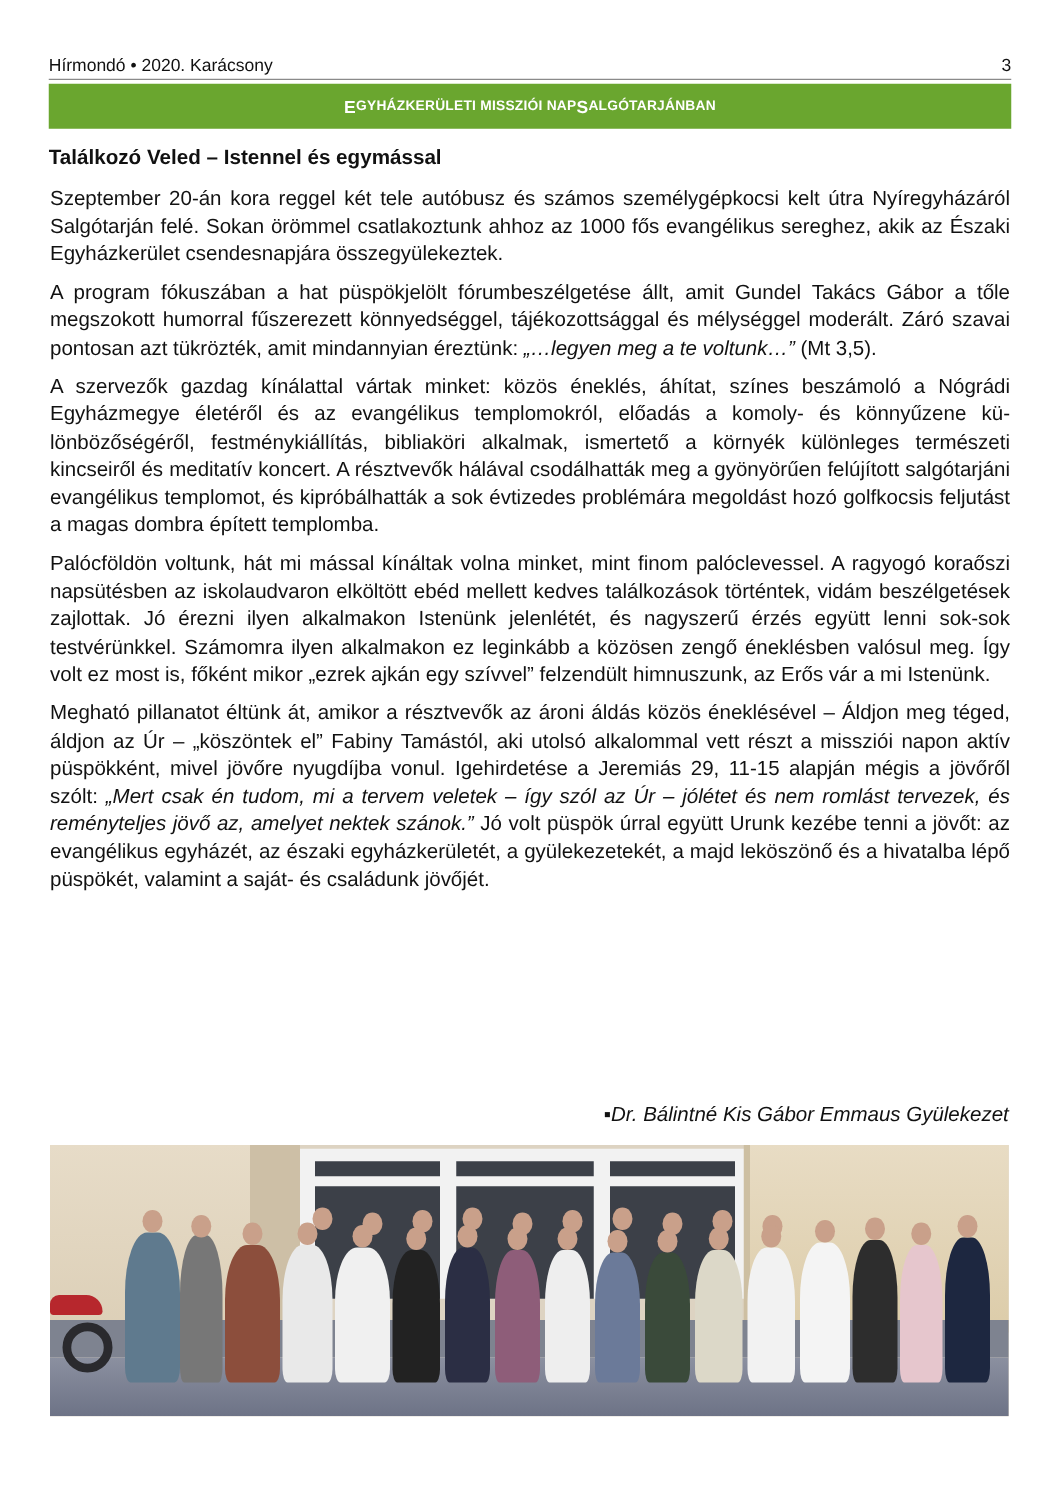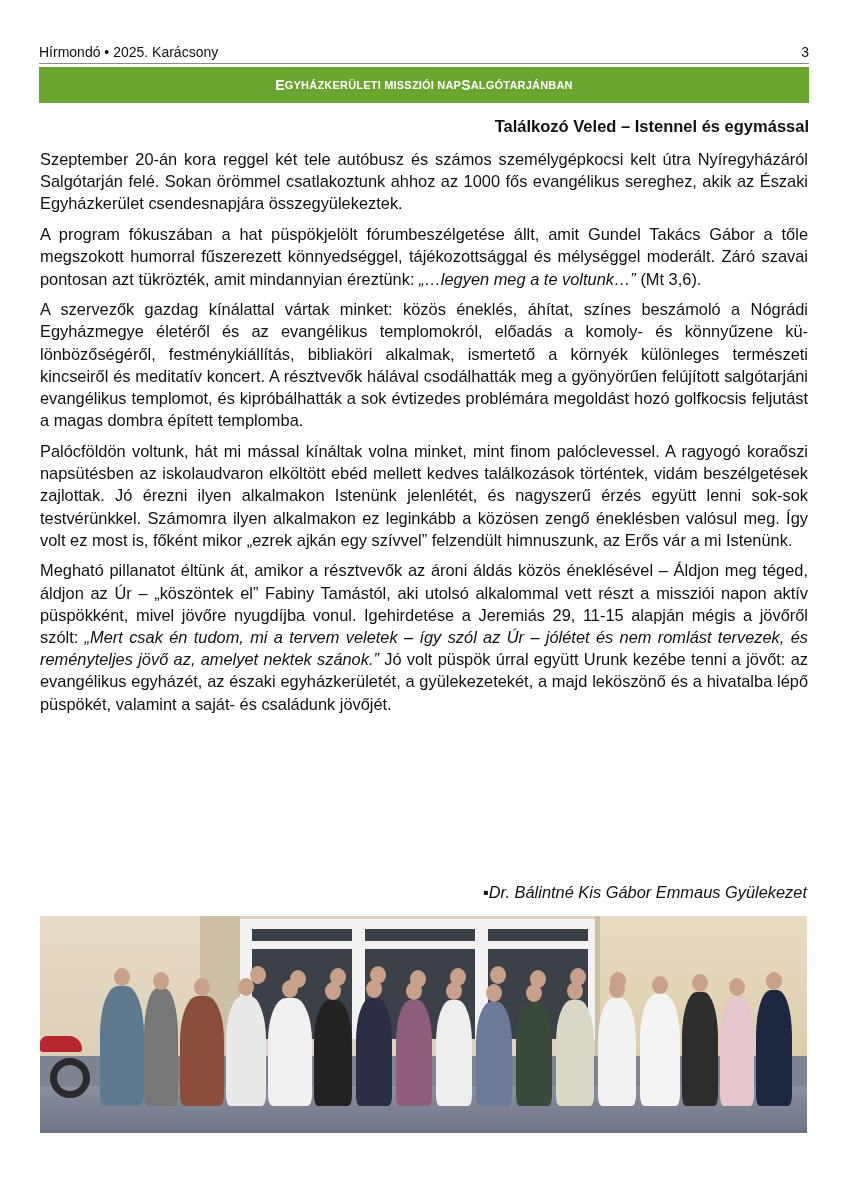--- a/index.html
+++ b/index.html
@@ -18,21 +18,21 @@
   .section-banner {
     position: absolute; left: 39px; top: 67px; width: 770px; height: 36px;
     background: #6aa62f;
     display: flex; align-items: center; justify-content: center;
     color: #ffffff; font-weight: bold; font-size: 13.5px; letter-spacing: 0.2px;
   }
   .section-banner .sc-big { font-size: 14px; }
   .section-banner .sc-small { font-size: 11px; }
   .article-title {
     position: absolute; left: 39px; top: 115px; width: 770px;
-    text-align: right; font-weight: bold; font-size: 16.5px; line-height: 22px;
+    text-align: left; font-weight: bold; font-size: 16.5px; line-height: 22px;
   }
   .article-body {
     position: absolute; left: 40px; top: 148px; width: 768px;
     font-size: 16.4px; line-height: 22.2px; text-align: justify;
     hyphens: manual;
   }
   .article-body p { margin: 0 0 8.5px 0; }
   .article-body em { font-style: italic; }
   .byline {
     position: absolute; right: 41px; top: 881px;
@@ -54,39 +54,39 @@
   .photo .person { position: absolute; border-radius: 40% 40% 10% 10%; }
   .photo .head { position: absolute; width: 16px; height: 18px; border-radius: 50%; background: #c9a08a; }
   .photo .moto { position: absolute; left: 0; top: 120px; width: 55px; height: 65px; }
   .photo .moto .tank { position: absolute; left: 0; top: 0; width: 42px; height: 16px; background: #b7272d; border-radius: 10px 18px 4px 4px; }
   .photo .moto .wheel { position: absolute; left: 10px; top: 22px; width: 40px; height: 40px; border-radius: 50%; border: 7px solid #2a2a2e; box-sizing: border-box; }
 </style>
 </head>
 <body>
 
 <div class="running-header">
-  <span>Hírmondó • 2025. Karácsony</span>
+  <span>Hírmondó • 2020. Karácsony</span>
   <span>3</span>
 </div>
 
 <div class="section-banner">
   <span class="sc-big">E</span>
     <span class="sc-small">GYHÁZKERÜLETI MISSZIÓI NAP </span>
     <span class="sc-big">S</span>
     <span class="sc-small">ALGÓTARJÁNBAN</span>
 </div>
 
 <div class="article-title">Találkozó Veled – Istennel és egymással</div>
 
 <div class="article-body">
   <p>
     <span>Szeptember 20-án kora reggel két tele autóbusz és számos személygépkocsi kelt útra Nyíregy­házáról Salgótarján felé. Sokan örömmel csatlakoztunk ahhoz az 1000 fős evangélikus sereghez, akik az Északi Egyházkerület csendesnapjára összegyülekeztek.</span>
   </p>
   <p>
-    <span>A program fókuszában a hat püspökjelölt fórumbeszélgetése állt, amit Gundel Takács Gábor a tőle megszokott humorral fűszerezett könnyedséggel, tájékozottsággal és mélységgel moderált. Záró szavai pontosan azt tükrözték, amit mindannyian éreztünk: </span><em>„…legyen meg a te voltunk…”</em><span> (Mt 3,6).</span>
+    <span>A program fókuszában a hat püspökjelölt fórumbeszélgetése állt, amit Gundel Takács Gábor a tőle megszokott humorral fűszerezett könnyedséggel, tájékozottsággal és mélységgel moderált. Záró szavai pontosan azt tükrözték, amit mindannyian éreztünk: </span><em>„…legyen meg a te voltunk…”</em><span> (Mt 3,5).</span>
   </p>
   <p>
     <span>A szervezők gazdag kínálattal vártak minket: közös éneklés, áhítat, színes beszámoló a Nógrádi Egyházmegye életéről és az evangélikus templomokról, előadás a komoly- és könnyűzene kü­lönbözőségéről, festménykiállítás, bibliaköri alkalmak, ismertető a környék különleges termé­szeti kincseiről és meditatív koncert. A résztvevők hálával csodálhatták meg a gyönyörűen fel­újított salgótarjáni evangélikus templomot, és kipróbálhatták a sok évtizedes problémára meg­oldást hozó golfkocsis feljutást a magas dombra épített templomba.</span>
   </p>
   <p>
     <span>Palócföldön voltunk, hát mi mással kínáltak volna minket, mint finom palóclevessel. A ragyogó koraőszi napsütésben az iskolaudvaron elköltött ebéd mellett kedves találkozások történtek, vidám beszélgetések zajlottak. Jó érezni ilyen alkalmakon Istenünk jelenlétét, és nagyszerű érzés együtt lenni sok-sok testvérünkkel. Számomra ilyen alkalmakon ez leginkább a közösen zengő éneklésben valósul meg. Így volt ez most is, főként mikor „ezrek ajkán egy szívvel” felzendült himnuszunk, az Erős vár a mi Istenünk.</span>
   </p>
   <p>
     <span>Megható pillanatot éltünk át, amikor a résztvevők az ároni áldás közös éneklésével – Áldjon meg téged, áldjon az Úr – „köszöntek el” Fabiny Tamástól, aki utolsó alkalommal vett részt a missziói napon aktív püspökként, mivel jövőre nyugdíjba vonul. Igehirdetése a Jeremiás 29, 11-15 alap­ján mégis a jövőről szólt: </span><em>„Mert csak én tudom, mi a tervem veletek – így szól az Úr – jólétet és nem romlást tervezek, és reményteljes jövő az, amelyet nektek szánok.”</em><span> Jó volt püspök úrral együtt Urunk kezébe tenni a jövőt: az evangélikus egyházét, az északi egyházkerületét, a gyüle­kezetekét, a majd leköszönő és a hivatalba lépő püspökét, valamint a saját- és családunk jövőjét.</span>
   </p>

